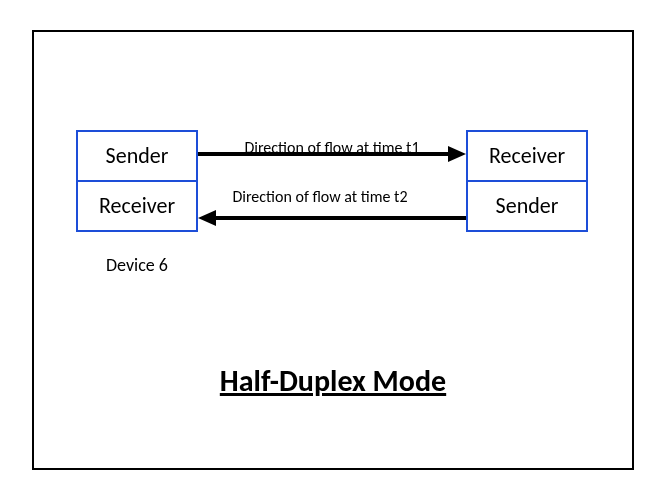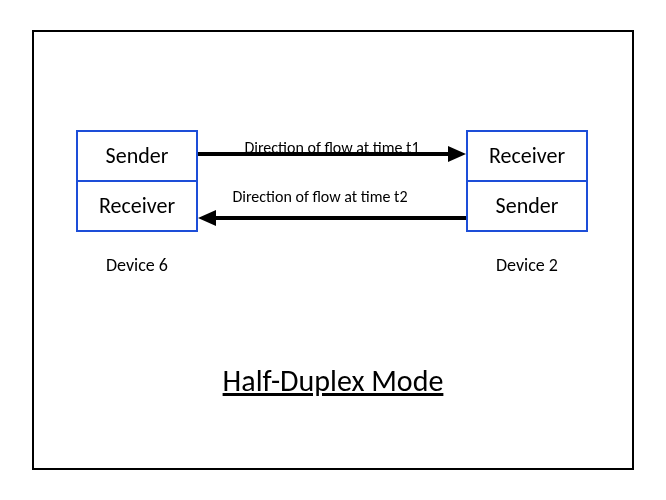--- a/index.html
+++ b/index.html
@@ -37,21 +37,21 @@
     text-align: center;
   }
   .flow-label {
     position: absolute;
     font-size: 16px;
     text-align: center;
   }
   .title {
     position: absolute;
     font-size: 30px;
-    font-weight: 400;
+    font-weight: 700;
     text-decoration: underline;
     width: 100%;
     text-align: center;
   }
   svg.arrow {
     position: absolute;
     overflow: visible;
   }
 </style>
 </head>
@@ -67,21 +67,20 @@
   </div>
 
   <div class="device-box" style="left:432px; top:98px; width:122px; height:52px;">
     <span>Receiver</span>
   </div>
   <div class="device-box" style="left:432px; top:148px; width:122px; height:52px;">
     <span>Sender</span>
   </div>
 
   <div class="device-label" style="left:42px; top:222px; width:122px;">Device 6</div>
-  <div class="device-label" style="left:432px; top:222px; width:122px;">Device 2</div>
 
   <div class="flow-label" style="left:164px; top:90px; width:268px;margin-top:16px;">Direction of flow at time t1</div>
   <div class="flow-label" style="left:164px; top:155px; width:244px;">Direction of flow at time t2</div>
 
   <svg class="arrow" style="left:164px; top:112px;" width="268" height="20">
     <line x1="0" y1="10" x2="254" y2="10" stroke="#000" stroke-width="4"></line>
     <polygon points="268,10 250,2 250,18" fill="#000"></polygon>
   </svg>
 
   <svg class="arrow" style="left:164px; top:176px;" width="268" height="20">

